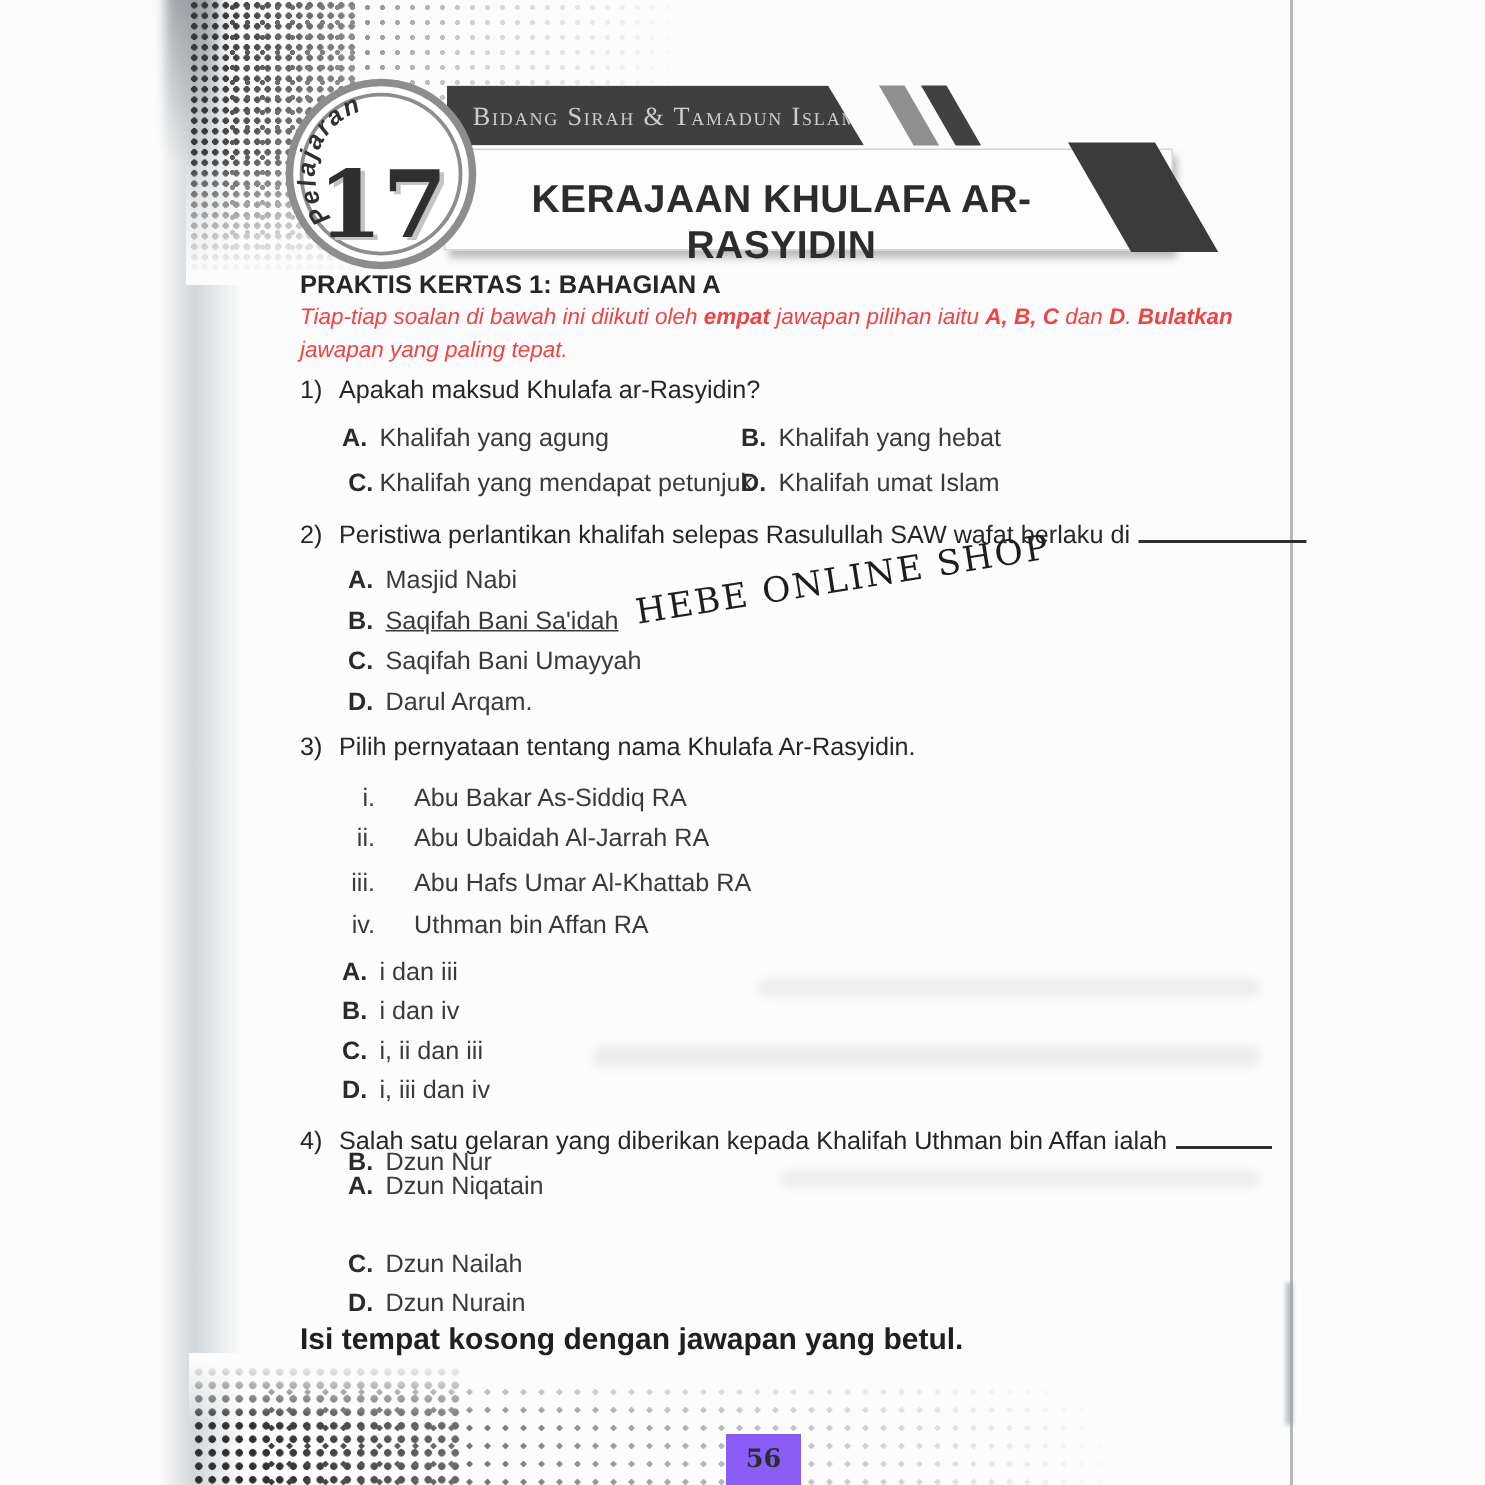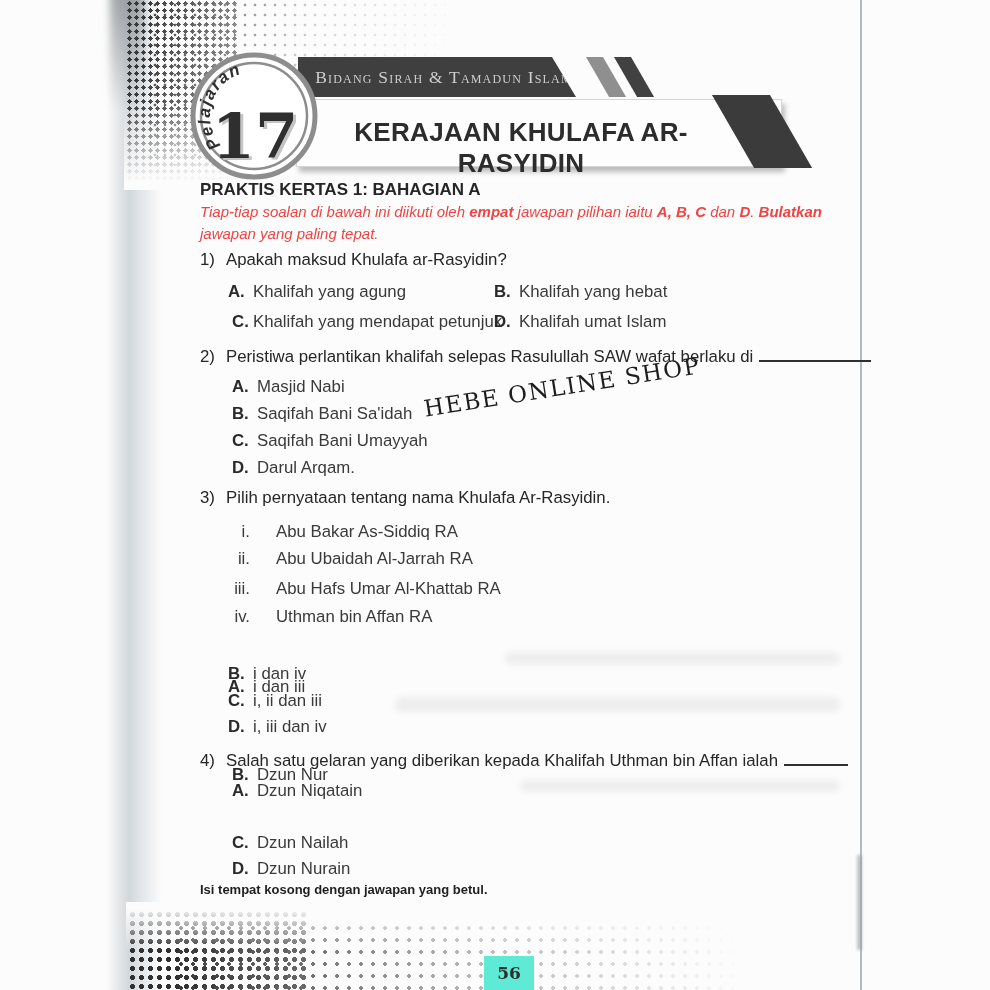--- a/index.html
+++ b/index.html
@@ -51,24 +51,24 @@
   .instr{font-style:italic;color:#ef4444;font-size:15px;}
   .instr .b{font-weight:bold;}
   .qn{display:inline-block;width:26px;color:#262626;}
   .qt{color:#262626;}
   .ol{display:inline-block;width:25px;font-weight:bold;color:#2a2a2a;}
   .blank{display:inline-block;width:112px;height:13px;border-bottom:2px solid #2f2f2f;margin-left:6px;}
   .blank.short{width:64px;}
   .ritem{display:flex;}
   .rn{width:40px;text-align:right;color:#3a3a3a;}
   .rt{margin-left:26px;}
-  .footer-note{font-weight:bold;color:#1f1f1f;font-size:13px;}
+  .footer-note{font-weight:bold;color:#1f1f1f;font-size:20px;}
   .watermark{left:422px;top:396px;transform:rotate(-9deg);transform-origin:left top;z-index:4;
     font-family:"DejaVu Serif",serif;font-size:23px;letter-spacing:1.5px;color:#1d1d1d;}
-  .pagenum-box{left:484px;top:956px;width:50px;height:34px;background:#5eead4;z-index:5;
+  .pagenum-box{left:484px;top:956px;width:50px;height:34px;background:#8b5cf6;z-index:5;
     display:flex;align-items:center;justify-content:center;}
   .pagenum-box span{font-family:"DejaVu Serif",serif;font-weight:bold;font-size:17px;color:#2d2d2d;}
 </style>
 </head>
 <body>
 
 <div class="canvas">
 
   <div class="abs gutter"></div>
   <div class="abs curl"></div>
@@ -115,21 +115,21 @@
   </div>
   <div class="line" style="left:228px;top:282px;"><span class="ol">A.</span><span>Khalifah yang agung</span></div>
   <div class="line" style="left:494px;top:282px;"><span class="ol">B.</span><span>Khalifah yang hebat</span></div>
   <div class="line" style="left:228px;top:312px;text-align:center;"><span class="ol">C.</span><span>Khalifah yang mendapat petunjuk</span></div>
   <div class="line" style="left:494px;top:312px;"><span class="ol">D.</span><span>Khalifah umat Islam</span></div>
 
   <div class="line" style="left:200px;top:347px;">
     <span class="qn">2)</span><span class="qt">Peristiwa perlantikan khalifah selepas Rasulullah SAW wafat berlaku di</span><span class="blank"></span>
   </div>
   <div class="line" style="left:232px;top:377px;"><span class="ol">A.</span><span>Masjid Nabi</span></div>
-  <div class="line" style="left:232px;top:404px;"><span class="ol">B.</span><span>Saqifah Bani Sa'idah</span></div>
+  <div class="line" style="left:232px;top:404px;text-decoration:underline;"><span class="ol">B.</span><span>Saqifah Bani Sa'idah</span></div>
   <div class="line" style="left:232px;top:431px;"><span class="ol">C.</span><span>Saqifah Bani Umayyah</span></div>
   <div class="line" style="left:232px;top:458px;"><span class="ol">D.</span><span>Darul Arqam.</span></div>
 
   <div class="line" style="left:200px;top:488px;">
     <span class="qn">3)</span><span class="qt">Pilih pernyataan tentang nama Khulafa Ar-Rasyidin.</span>
   </div>
   <div class="line ritem" style="left:210px;top:522px;">
       <span class="rn">i.</span>
       <span class="rt">Abu Bakar As-Siddiq RA</span>
     </div>
@@ -138,21 +138,21 @@
       <span class="rt">Abu Ubaidah Al-Jarrah RA</span>
     </div>
   <div class="line ritem" style="left:210px;top:579px;">
       <span class="rn">iii.</span>
       <span class="rt">Abu Hafs Umar Al-Khattab RA</span>
     </div>
   <div class="line ritem" style="left:210px;top:607px;">
       <span class="rn">iv.</span>
       <span class="rt">Uthman bin Affan RA</span>
     </div>
-  <div class="line" style="left:228px;top:638px;margin-top:39px;"><span class="ol">A.</span><span>i dan iii</span></div>
+  <div class="line" style="left:228px;top:638px;"><span class="ol">A.</span><span>i dan iii</span></div>
   <div class="line" style="left:228px;top:664px;"><span class="ol">B.</span><span>i dan iv</span></div>
   <div class="line" style="left:228px;top:691px;"><span class="ol">C.</span><span>i, ii dan iii</span></div>
   <div class="line" style="left:228px;top:717px;"><span class="ol">D.</span><span>i, iii dan iv</span></div>
 
   <div class="line" style="left:200px;top:751px;">
     <span class="qn">4)</span><span class="qt">Salah satu gelaran yang diberikan kepada Khalifah Uthman bin Affan ialah</span><span class="blank short"></span>
   </div>
   <div class="line" style="left:232px;top:781px;"><span class="ol">A.</span><span>Dzun Niqatain</span></div>
   <div class="line" style="left:232px;top:765px;"><span class="ol">B.</span><span>Dzun Nur</span></div>
   <div class="line" style="left:232px;top:833px;"><span class="ol">C.</span><span>Dzun Nailah</span></div>

